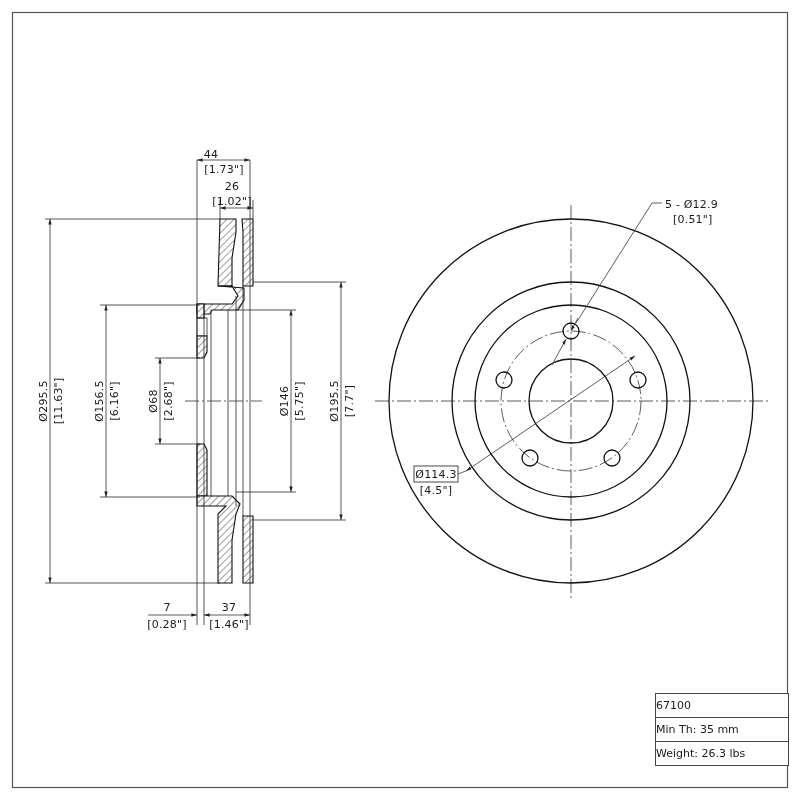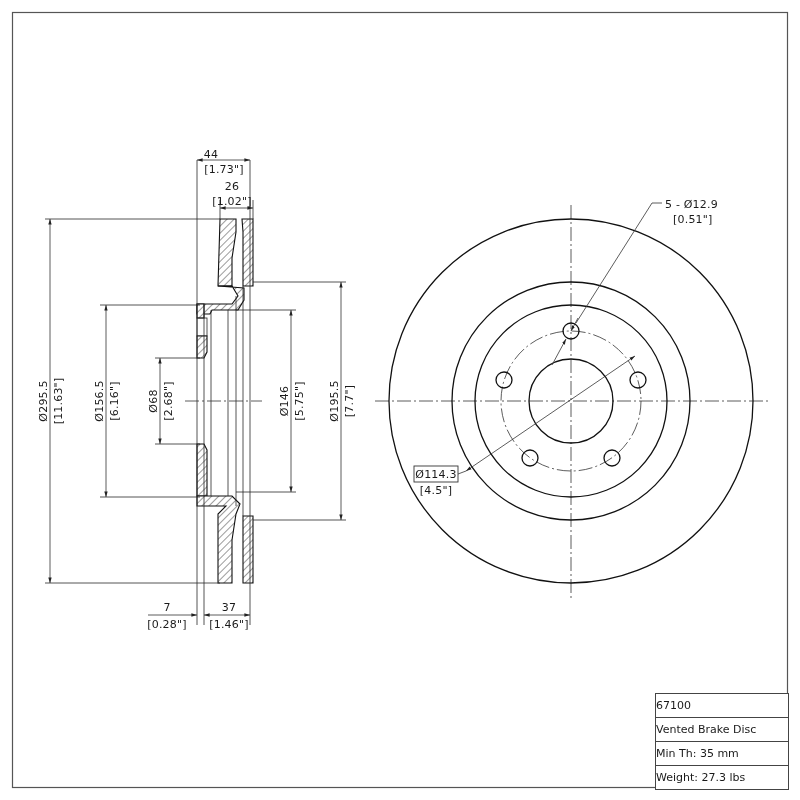--- a/index.html
+++ b/index.html
@@ -133,16 +133,15 @@
     <line class="dim" x1="466" y1="471" x2="635" y2="356" marker-start="url(#arr)" marker-end="url(#arr)"></line>
     <line class="dim" x1="458" y1="474" x2="466" y2="471"></line>
     <rect x="414" y="466" width="44" height="16" fill="#fff" stroke="#333" stroke-width="0.9"></rect>
     <text class="lbl" text-anchor="middle" x="436" y="478">Ø114.3</text>
     <text class="lbl" text-anchor="middle" x="436" y="494">[4.5"]</text>
   </g>
 </svg>
 
 <div id="title-block">
   <div class="tb-row">67100</div>
-  <div class="tb-row">Vented Brake Disc</div>
   <div class="tb-row">Min Th: 35 mm</div>
-  <div class="tb-row">Weight: 27.3 lbs</div>
+  <div class="tb-row">Weight: 26.3 lbs</div>
 </div>
 
 </body></html>

